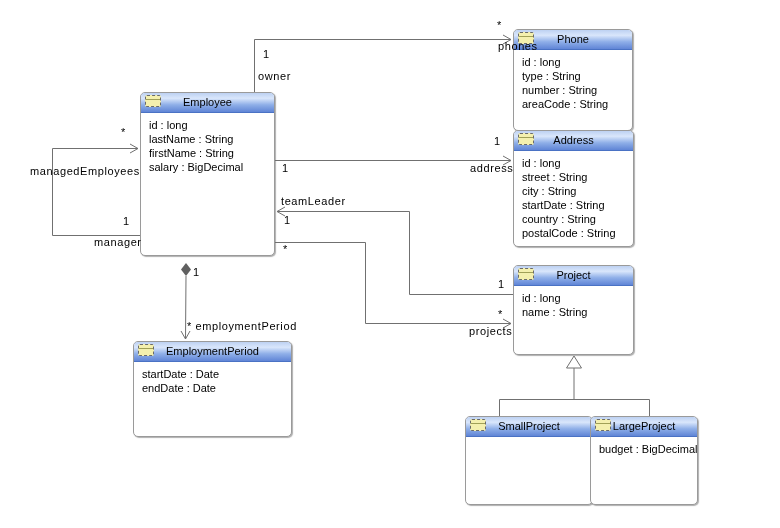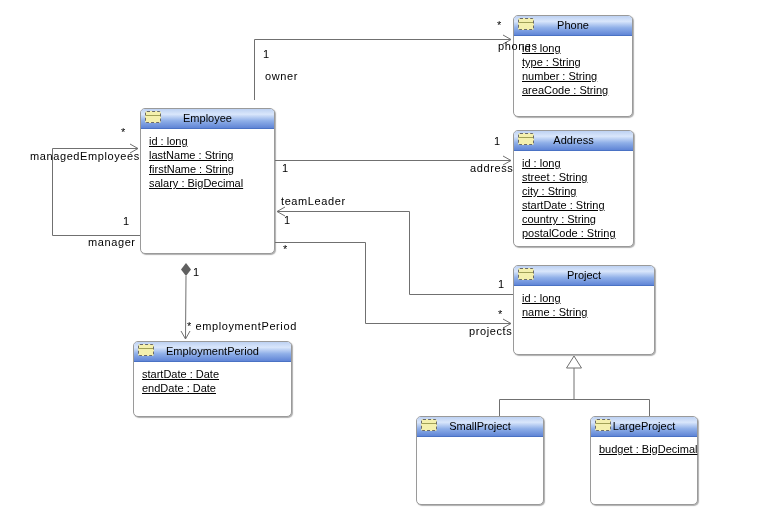--- a/index.html
+++ b/index.html
@@ -45,21 +45,20 @@
     box-sizing: border-box;
   }
   .uml-icon::after {
     content: "";
     position: absolute;
     left: 0; right: 0; top: 3px;
     border-top: 1px solid #a0a057;
   }
   .uml-attrs {
     padding: 5px 10px 0 8px;
-    text-decoration: underline;
   }
   .uml-attr {
     font-size: 11px;
     line-height: 14px;
     color: #000000;
     white-space: nowrap;
   }
   .rel-label {
     position: absolute;
     font-size: 11px;
@@ -106,34 +105,34 @@
       <path d="M186,276 L185.5,339"></path>
       <path d="M181,331 L185.5,339 L190,331"></path>
     </g>
 
     <g>
       <polygon points="574,356 566.5,368 581.5,368" fill="#ffffff"></polygon>
       <path d="M574,368 L574,399.5 M499.5,399.5 L649.5,399.5 M499.5,399.5 L499.5,416 M649.5,399.5 L649.5,416"></path>
     </g>
   </svg>
 
-  <div class="uml-class" style="left:513px; top:15px; width:120px; height:102px">
+  <div class="uml-class" style="left:513px; top:29px; width:120px; height:102px">
     <div class="uml-header">
       <span class="uml-icon"></span>
       <span>Phone</span>
     </div>
     <div class="uml-attrs">
       <div class="uml-attr">id : long</div>
       <div class="uml-attr">type : String</div>
       <div class="uml-attr">number : String</div>
       <div class="uml-attr">areaCode : String</div>
     </div>
   </div>
 
-  <div class="uml-class" style="left:140px; top:108px; width:135px; height:146px">
+  <div class="uml-class" style="left:140px; top:92px; width:135px; height:164px">
     <div class="uml-header">
       <span class="uml-icon"></span>
       <span>Employee</span>
     </div>
     <div class="uml-attrs">
       <div class="uml-attr">id : long</div>
       <div class="uml-attr">lastName : String</div>
       <div class="uml-attr">firstName : String</div>
       <div class="uml-attr">salary : BigDecimal</div>
     </div>
@@ -147,73 +146,73 @@
     <div class="uml-attrs">
       <div class="uml-attr">id : long</div>
       <div class="uml-attr">street : String</div>
       <div class="uml-attr">city : String</div>
       <div class="uml-attr">startDate : String</div>
       <div class="uml-attr">country : String</div>
       <div class="uml-attr">postalCode : String</div>
     </div>
   </div>
 
-  <div class="uml-class" style="left:513px; top:265px; width:142px; height:90px">
+  <div class="uml-class" style="left:513px; top:265px; width:121px; height:90px">
     <div class="uml-header">
       <span class="uml-icon"></span>
       <span>Project</span>
     </div>
     <div class="uml-attrs">
       <div class="uml-attr">id : long</div>
       <div class="uml-attr">name : String</div>
     </div>
   </div>
 
-  <div class="uml-class" style="left:133px; top:341px; width:159px; height:76px">
+  <div class="uml-class" style="left:133px; top:341px; width:159px; height:96px">
     <div class="uml-header">
       <span class="uml-icon"></span>
       <span>EmploymentPeriod</span>
     </div>
     <div class="uml-attrs">
       <div class="uml-attr">startDate : Date</div>
       <div class="uml-attr">endDate : Date</div>
     </div>
   </div>
 
-  <div class="uml-class" style="left:416px; top:416px; width:128px; height:89px">
+  <div class="uml-class" style="left:465px; top:416px; width:128px; height:89px">
     <div class="uml-header">
       <span class="uml-icon"></span>
       <span>SmallProject</span>
     </div>
     <div class="uml-attrs"></div>
   </div>
 
   <div class="uml-class" style="left:590px; top:416px; width:108px; height:89px">
     <div class="uml-header">
       <span class="uml-icon"></span>
       <span>LargeProject</span>
     </div>
     <div class="uml-attrs">
       <div class="uml-attr">budget : BigDecimal</div>
     </div>
   </div>
 
   <span class="rel-label" style="left:497px; top:20px">*</span>
   <span class="rel-label" style="left:498px; top:41px">phones</span>
   <span class="rel-label" style="left:263px; top:49px">1</span>
-  <span class="rel-label" style="left:265px; top:71px">owner</span>
+  <span class="rel-label" style="left:258px; top:71px">owner</span>
 
   <span class="rel-label" style="left:282px; top:163px">1</span>
   <span class="rel-label" style="left:494px; top:136px">1</span>
   <span class="rel-label" style="left:470px; top:163px">address</span>
 
   <span class="rel-label" style="left:121px; top:127px">*</span>
-  <span class="rel-label" style="left:30px;  top:151px">managedEmployees</span>
+  <span class="rel-label" style="left:30px;  top:166px">managedEmployees</span>
   <span class="rel-label" style="left:123px; top:216px">1</span>
-  <span class="rel-label" style="left:88px;  top:237px">manager</span>
+  <span class="rel-label" style="left:94px;  top:237px">manager</span>
 
   <span class="rel-label" style="left:281px; top:196px">teamLeader</span>
   <span class="rel-label" style="left:284px; top:215px">1</span>
   <span class="rel-label" style="left:498px; top:279px">1</span>
 
   <span class="rel-label" style="left:283px; top:244px">*</span>
   <span class="rel-label" style="left:498px; top:309px">*</span>
   <span class="rel-label" style="left:469px; top:326px">projects</span>
 
   <span class="rel-label" style="left:193px; top:267px">1</span>

